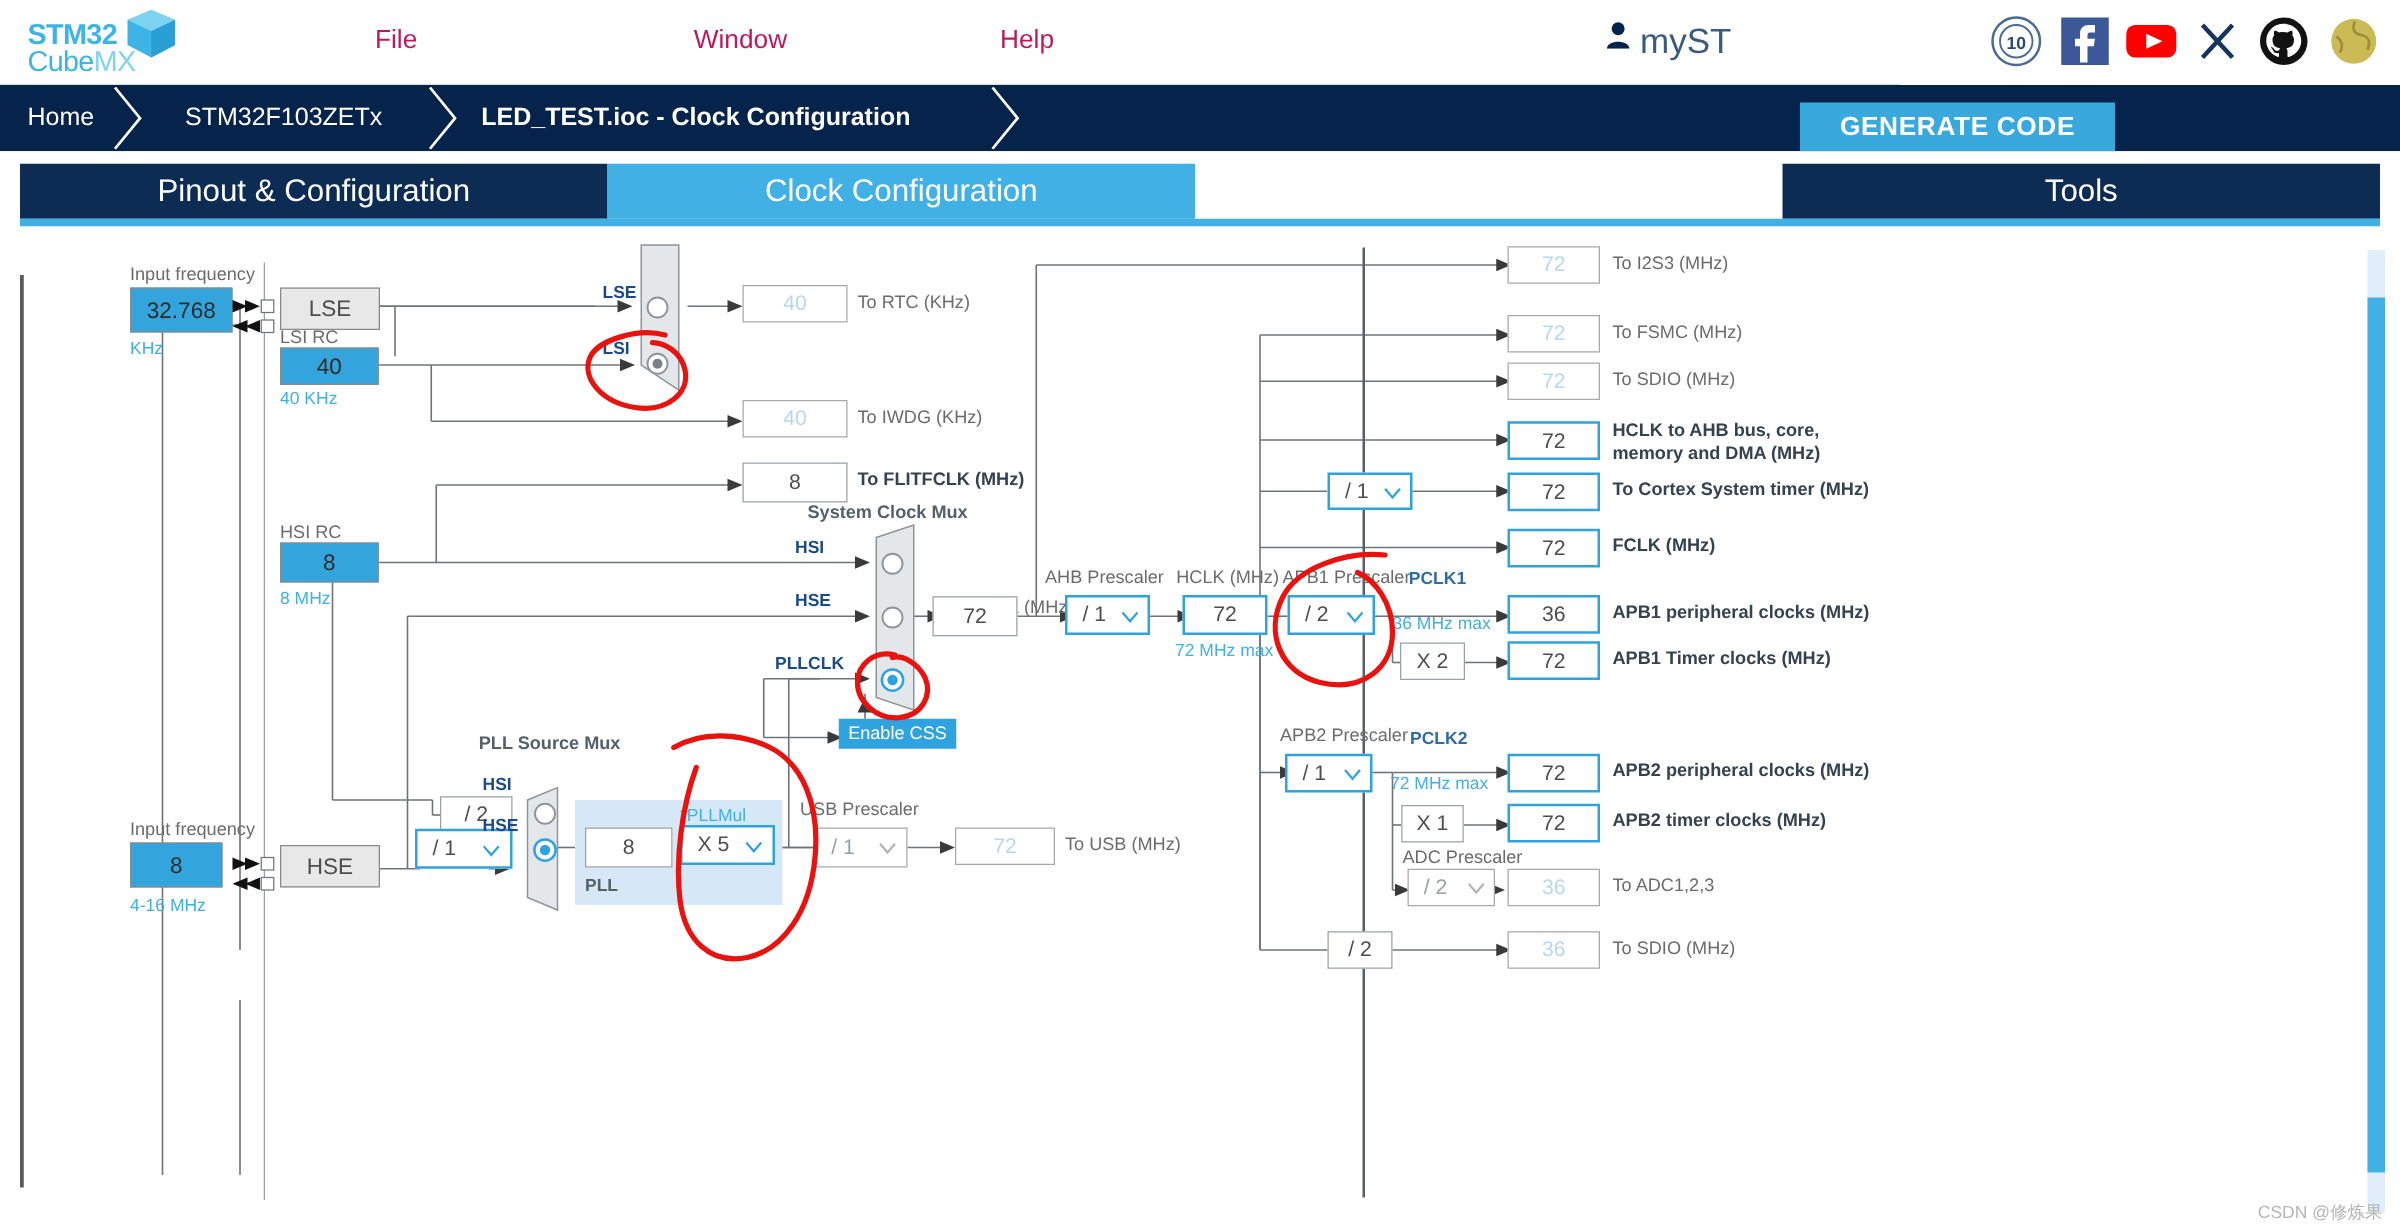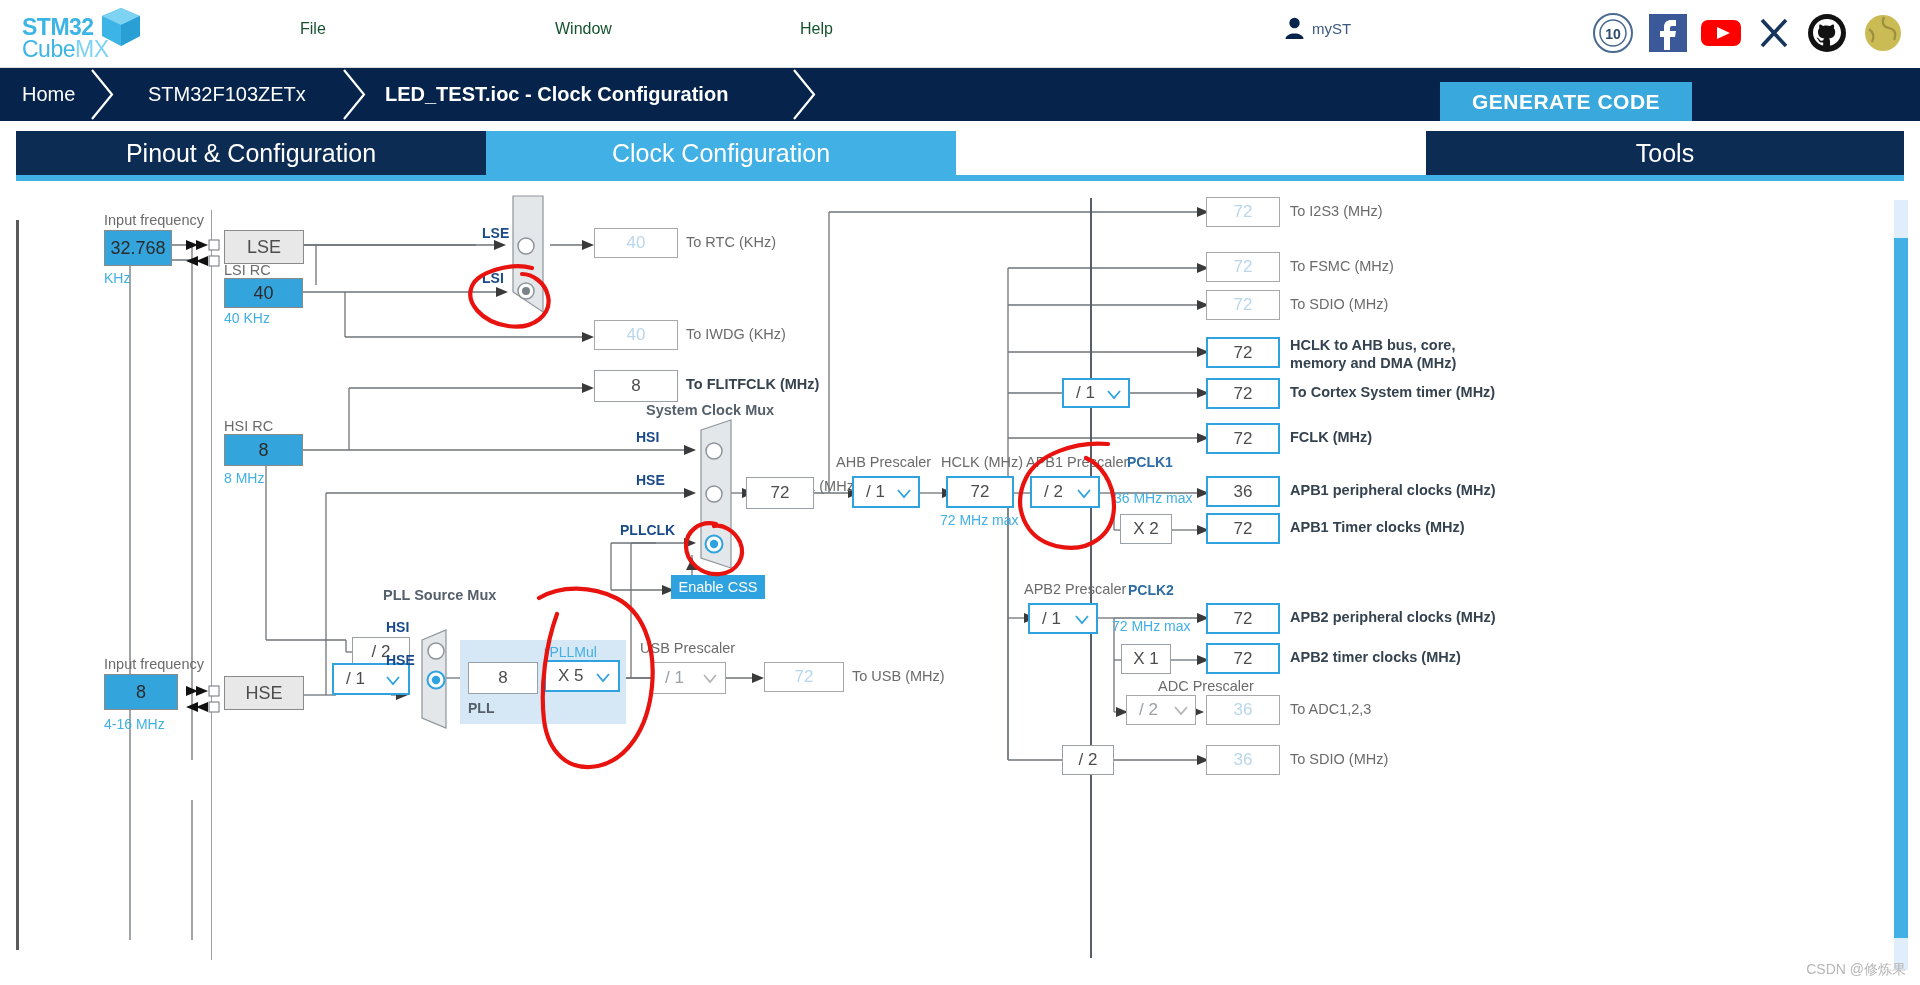--- a/index.html
+++ b/index.html
@@ -18,24 +18,24 @@
     background:#ffffff; border-bottom:1px solid #dcdcdc;
   }
   .logo { position:absolute; left:14px; top:6px; width:130px; height:58px; }
   .logo .l1 { position:absolute; left:8px; top:8px; font-size:23px; font-weight:bold; color:#03234b; letter-spacing:-0.5px;}
   .logo .l1 span { color:#3cb4e6; font-weight:bold;}
   .logo .l2 { position:absolute; left:8px; top:30px; font-size:23px; font-weight:bold; color:#3cb4e6; letter-spacing:-0.5px;}
   .logo .l2 span { color:#3cb4e6; font-weight:normal;}
   .cube { position:absolute; left:84px; top:0px; width:46px; height:46px;}
 
   .menu-item {
-    position:absolute; top:20px; font-size:16px; color:#14532d;
+    position:absolute; top:20px; font-size:21px; color:#be185d;
     cursor:pointer; font-family:"Liberation Sans", sans-serif;
   }
-  .myst { position:absolute; top:17px; left:1285px; font-size:15px; color:#3b5a80; display:flex; align-items:center; gap:8px;}
+  .myst { position:absolute; top:17px; left:1285px; font-size:28px; color:#3b5a80; display:flex; gap:8px;}
   .myst .person { width:19px; height:22px; position:relative; }
 
   .social { position:absolute; top:12px; width:42px; height:42px; cursor:pointer;}
 
   
   .crumbbar {
     position:absolute; left:0; top:68px; width:1920px; height:53px;
     background:#05234b;
   }
   .crumb {
@@ -335,21 +335,21 @@
       <polygon points="736,473 748,478 736,483"></polygon>
       <polygon points="646,385 658,390 646,395"></polygon>
       <polygon points="670,370 676,358 682,370"></polygon>
     </g>
   </svg>
 
   <div class="vbar" style="left:0px; top:20px; height:730px;"></div>
   <div class="vbar" style="left:195px; top:10px; height:750px; width:1px; background:#9aa0a6;"></div>
 
   <div class="lbl" style="left:88px; top:12px;">Input frequency</div>
-  <div class="ibox blue" style="left:88px; top:30px; width:68px; height:36px;">32.768</div>
+  <div class="ibox blue" style="left:88px; top:30px; width:82px; height:36px;">32.768</div>
   <div class="lbl-blue" style="left:88px; top:70px;">KHz</div>
   <div class="ibox grey" style="left:208px; top:30px; width:80px; height:34px;">LSE</div>
 
   <div class="lbl" style="left:208px; top:62px;">LSI RC</div>
   <div class="ibox blue" style="left:208px; top:78px; width:79px; height:30px;">40</div>
   <div class="lbl-blue" style="left:208px; top:110px;">40 KHz</div>
 
   <svg class="ov" style="left:492px; top:-6px; width:46px; height:130px;" viewBox="0 0 46 130">
     <polygon points="5,2 35,2 35,118 5,98" fill="#e4e7ea" stroke="#8d949a" stroke-width="1.2"></polygon>
   </svg>
@@ -525,21 +525,21 @@
       </svg>
   </div>
   <div class="lbl-blue" style="left:1112px; top:382px; color:#2e6da4; font-weight:bold;">PCLK2</div>
   <div class="lbl-blue" style="left:1096px; top:418px;">72 MHz max</div>
   <div class="ibox on" style="left:1190px; top:403px; width:74px; height:31px;">72</div>
   <div class="lbl-dark" style="left:1274px; top:409px;">APB2 peripheral clocks (MHz)</div>
   <div class="plain-box" style="left:1105px; top:444px; width:50px; height:30px;">X 1</div>
   <div class="ibox on" style="left:1190px; top:443px; width:74px; height:31px;">72</div>
   <div class="lbl-dark" style="left:1274px; top:449px;">APB2 timer clocks (MHz)</div>
 
-  <div class="lbl" style="left:1106px; top:478px;margin-left:36px;">ADC Prescaler</div>
+  <div class="lbl" style="left:1106px; top:478px;">ADC Prescaler</div>
   <div class="sel dis" style="left:1110px; top:495px; width:70px; height:30px;">
     <span>/ 2</span>
     <svg style="position:absolute; right:7px; top:10px; width:14px; height:10px;" viewBox="0 0 14 10">
         <polyline points="1,1 7,8 13,1" stroke="#b5b5b5" stroke-width="1.8" fill="none"></polyline>
       </svg>
   </div>
   <div class="ibox off" style="left:1190px; top:495px; width:74px; height:30px;">36</div>
   <div class="lbl" style="left:1274px; top:501px;">To ADC1,2,3</div>
 
   <div class="plain-box" style="left:1046px; top:545px; width:52px; height:30px;">/ 2</div>

